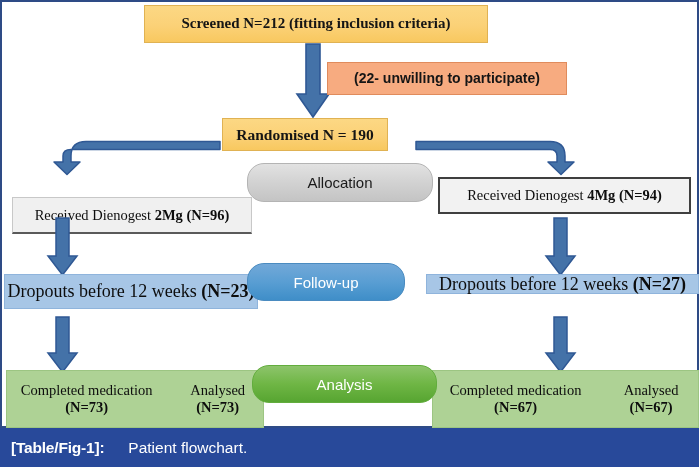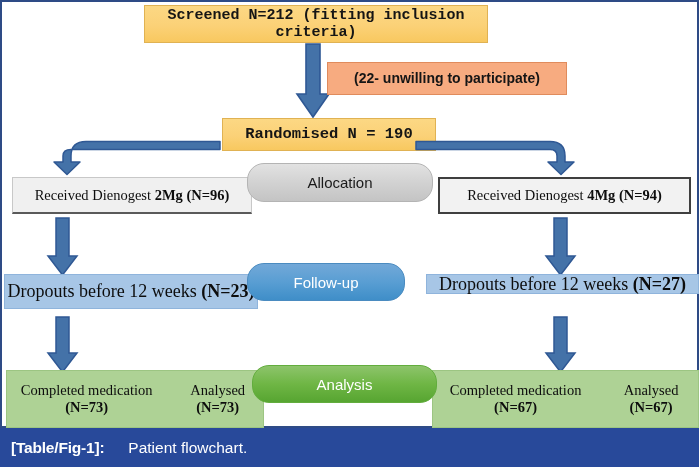--- a/index.html
+++ b/index.html
@@ -38,21 +38,21 @@
     justify-content: center;
     text-align: center;
     line-height: 1.15;
   }
 
   
   .box-amber {
     background: linear-gradient(180deg, #fcd884 0%, #fbd177 55%, #f8c85f 100%);
     border: 1px solid #e0b253;
     color: #151515;
-    font-family: Liberation Mono, monospace;
+    font-family: Liberation Serif, serif;
     font-weight: 600;
     font-size: 15px;
   }
   .box-amber b { font-weight: 700; }
 
   
   .box-orange {
     background: #f7ab80;
     border: 1px solid #e08b5c;
     color: #151515;
@@ -62,20 +62,21 @@
   }
 
   
   .box-grey-left {
     background: #f0f0f0;
     border: 1px solid #c8c8c8;
     border-bottom: 2px solid #5a5a5a;
     color: #0d0d0d;
     font-family: "Liberation Serif", serif;
     font-size: 14.5px;
+    margin-top: 20px;
   }
   .box-grey-right {
     background: #f2f2f2;
     border: 2px solid #3f3f3f;
     color: #0d0d0d;
     font-family: "Liberation Serif", serif;
     font-size: 14.5px;
   }
 
   
@@ -179,21 +180,21 @@
     <svg class="arrow-svg" style="left:294px; top:42px;" width="34" height="74" viewBox="0 0 34 74">
       <polygon points="10,0 24,0 24,50 33,50 17,73 1,50 10,50" fill="#4472a8" stroke="#2f5894" stroke-width="1.6"></polygon>
     </svg>
 
     <div class="node box-orange" style="left:325px; top:60px; width:240px; height:33px;">
       <span>
         <span>(</span><b class="strong">22</b><span>- unwilling to participate)</span>
       </span>
     </div>
 
-    <div class="node box-amber" style="left:220px; top:116px; width:214px; height:33px; font-size:15.5px;">
+    <div class="node box-amber" style="left:220px; top:116px; width:166px; height:33px; font-size:15.5px;">
       <span class="strong">Randomised N = 190</span>
     </div>
 
     <svg class="arrow-svg" style="left:28px; top:138px;" width="190" height="36" viewBox="0 0 190 36">
       <path d="M190,4 L56,4 Q44,4 44,16 L44,21 L53,21 L38,35 L23,21 L32,21 L32,16 Q32,16 32,16 Q32,16 32,16 L32,16 Q32,16 32,16 Z" fill="none" stroke="none"></path>
       <path d="M190,1.5 L56,1.5 Q41,1.5 41,16 L41,22 L50,22 L37,34.5 L24,22 L33,22 L33,16 Q33,9.5 41,9.5 L190,9.5 Z" fill="#4472a8" stroke="#2f5894" stroke-width="1.5" stroke-linejoin="round"></path>
     </svg>
 
     <svg class="arrow-svg" style="left:414px; top:138px;" width="190" height="36" viewBox="0 0 190 36">
       <path d="M0,1.5 L134,1.5 Q149,1.5 149,16 L149,22 L158,22 L145,34.5 L132,22 L141,22 L141,16 Q141,9.5 134,9.5 L0,9.5 Z" fill="#4472a8" stroke="#2f5894" stroke-width="1.5" stroke-linejoin="round"></path>

